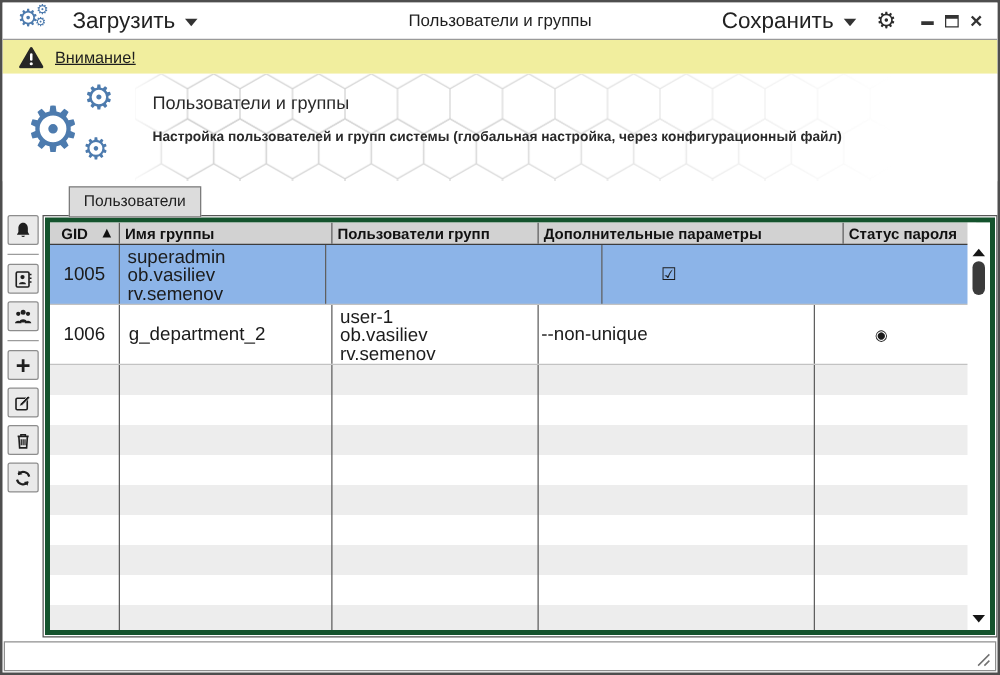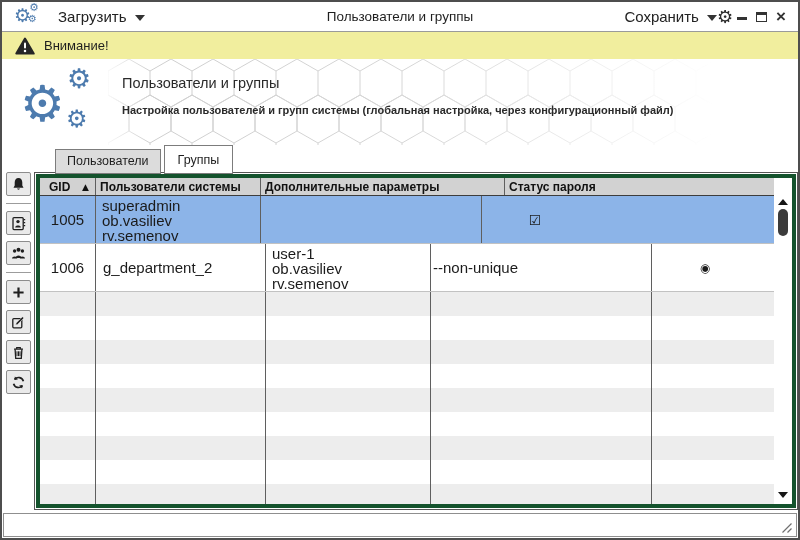--- a/index.html
+++ b/index.html
@@ -10,35 +10,35 @@
 
   
   .titlebar { position:relative; height:30px; border-bottom:1px solid #9a9a9a;
               display:flex; align-items:center; padding:0 12px; background:#fff; }
   .logo { position:relative; width:32px; height:26px; flex:none; color:#4d7bae;
           font-family:"DejaVu Sans", sans-serif; }
   .logo span { position:absolute; line-height:1; }
   .logo .g1 { left:0; top:2px; font-size:19px; }
   .logo .g2 { left:15px; top:-2px; font-size:11px; }
   .logo .g3 { left:14px; top:10px; font-size:10px; }
-  .menu-btn { display:flex; align-items:center; gap:8px; font-size:15px; color:#222;
+  .menu-btn { display:flex; align-items:center; gap:8px; font-size:18px; color:#222;
               margin-left:12px; cursor:default; }
   .caret { width:0; height:0; border-left:5px solid transparent; border-right:5px solid transparent;
            border-top:6px solid #333; margin-top:2px; }
   .tb-title { position:absolute; left:0; right:0; text-align:center; font-size:13.5px; color:#1f1f1f; pointer-events:none; }
-  .tb-right { margin-left:auto; display:flex; align-items:center; position:relative; z-index:1; }
+  .tb-right { margin-left:auto; display:flex; align-items:center; gap:16px; position:relative; z-index:1; }
   .gear-btn { font-family:"DejaVu Sans", sans-serif; font-size:18px; color:#2c2c2c; line-height:1; }
   .win-controls { display:flex; align-items:center; gap:9px; margin-left:4px; }
   .min-bar { width:10px; height:3px; background:#333; margin-top:4px; }
   .max-box { width:11px; height:10px; border:1px solid #333; border-top:3px solid #333; }
   .close-x { font-size:17px; color:#333; line-height:14px; font-weight:bold; }
 
   
   .warnbar { height:27px; background:#f1ee9e; display:flex; align-items:center; gap:9px; padding-left:13px; }
-  .warn-text { font-size:13px; color:#1e1e1e; }
+  .warn-text { font-size:13px; color:#1e1e1e;text-decoration:underline; }
 
   
   .header { position:relative; height:86px; background:#fff; overflow:hidden; }
   .hexsvg { position:absolute; left:106px; top:0; }
   .app-icon { position:absolute; left:18px; top:6px; width:88px; height:76px;
               color:#4d7bae; font-family:"DejaVu Sans", sans-serif; }
   .app-icon span { position:absolute; line-height:1; }
   .app-icon .G1 { left:0; top:14px; font-size:50px; }
   .app-icon .G2 { left:47px; top:0; font-size:27px; }
   .app-icon .G3 { left:46px; top:42px; font-size:24px; }
@@ -167,23 +167,20 @@
     <div class="header-text">
       <div class="h-title">Пользователи и группы</div>
       <div class="h-sub">Настройка пользователей и групп системы (глобальная настройка, через конфигурационный файл)</div>
     </div>
   </div>
 
   <div class="tabs">
     <div class="tab">
       <span>Пользователи</span>
     </div>
-    <div class="tab active">
-      <span>Группы</span>
-    </div>
   </div>
 
   <div class="sidebar">
     <div class="sbtn">
       <svg width="15" height="15" viewBox="0 0 15 15">
         <path d="M7.5 1.1 C5.1 1.1 3.7 3.1 3.7 5.5 V8.6 L2.5 10.7 H12.5 L11.3 8.6 V5.5 C11.3 3.1 9.9 1.1 7.5 1.1 Z" fill="#1f1f1f"></path>
         <path d="M6 11.5 a1.55 1.55 0 0 0 3 0 Z" fill="#1f1f1f"></path>
       </svg>
     </div>
     <div class="ssep"></div>
@@ -234,21 +231,22 @@
       </svg>
     </div>
   </div>
 
   <div class="table">
     <div class="thead">
       <div class="th c-gid">
         <span>GID</span>
         <span class="sort">▲</span>
       </div>
-      <div class="th c-users"><span>Пользователи системы</span></div>
+      <div class="th c-name"><span>Имя группы</span></div>
+      <div class="th c-users"><span>Пользователи групп</span></div>
       <div class="th c-params"><span>Дополнительные параметры</span></div>
       <div class="th c-status" style="border-right:none"><span>Статус пароля</span></div>
     </div>
 
     <div class="tr data selected">
       <div class="td c-gid">1005</div>
       <div class="td c-users">
         <div>superadmin</div>
         <div>ob.vasiliev</div>
         <div>rv.semenov</div>

